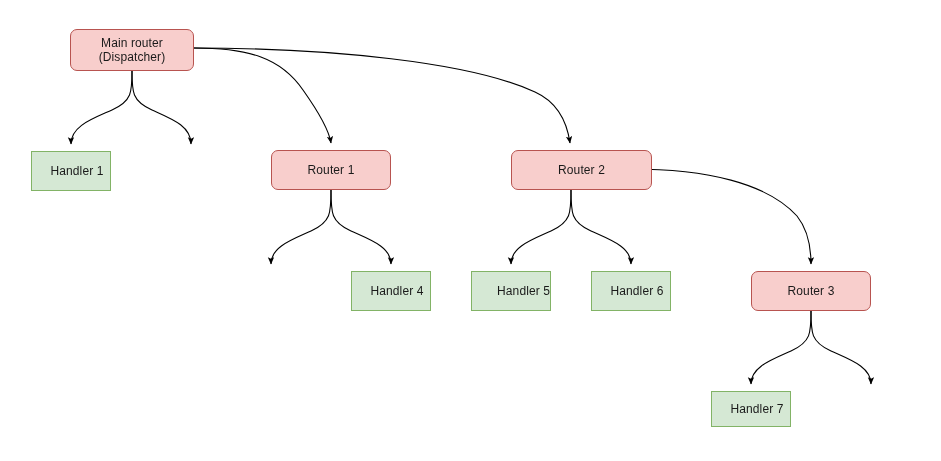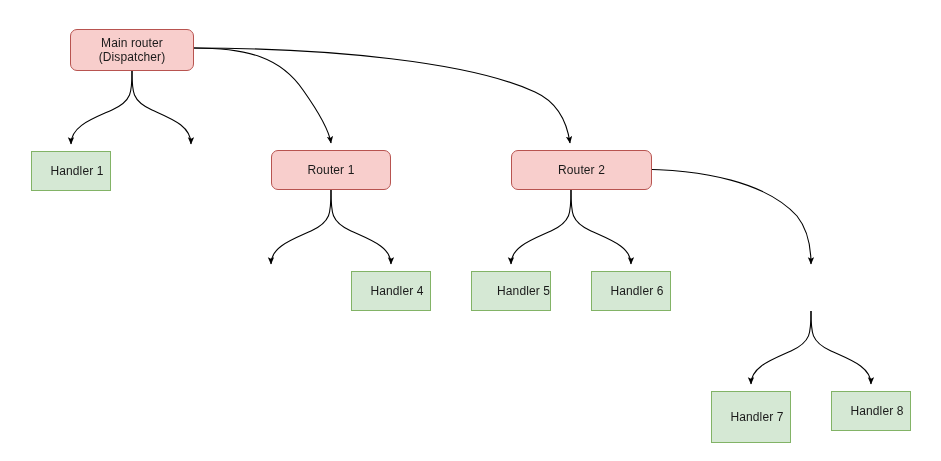--- a/index.html
+++ b/index.html
@@ -114,22 +114,22 @@
   </div>
 
   <div class="node handler" style="left:471px; top:271px; width:80px; height:40px;justify-content:flex-end;">
     <span class="node-label">Handler 5</span>
   </div>
 
   <div class="node handler" style="left:591px; top:271px; width:80px; height:40px;">
     <span class="node-label">Handler 6</span>
   </div>
 
+  <div class="node router" style="left:751px; top:271px; width:120px; height:40px;">
+    <span class="node-label">Router 3</span>
+  </div>
 
-  <div class="node handler" style="left:711px; top:391px; width:80px; height:52px;">
+  <div class="node handler" style="left:711px; top:391px; width:80px; height:36px;">
     <span class="node-label">Handler 7</span>
   </div>
 
-  <div class="node handler" style="left:831px; top:391px; width:80px; height:40px;">
-    <span class="node-label">Handler 8</span>
-  </div>
 
 </div>
 
 </body></html>

